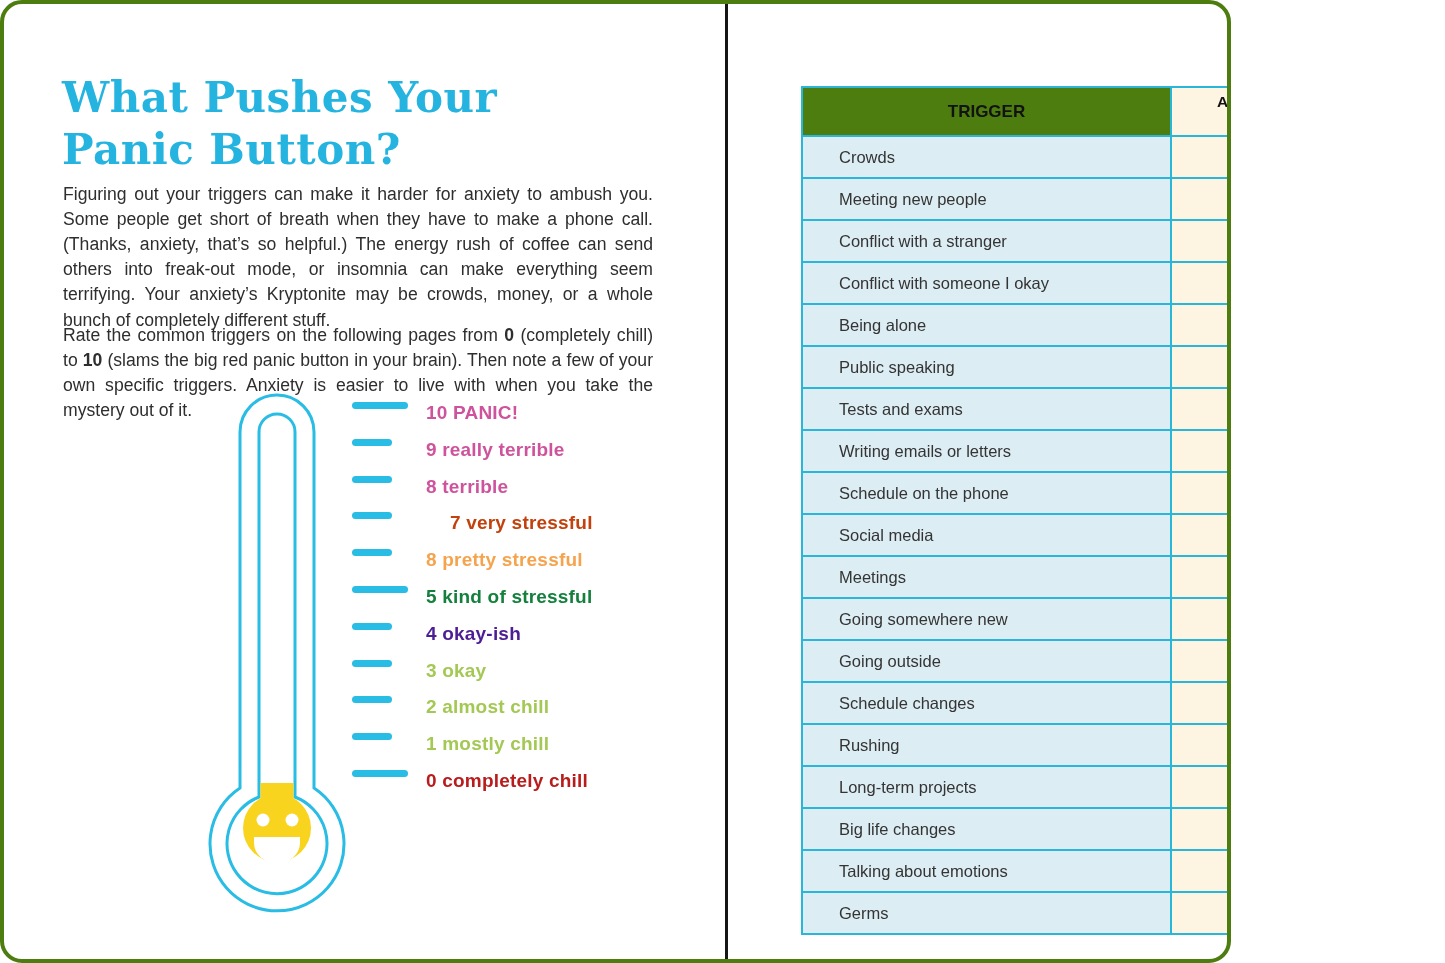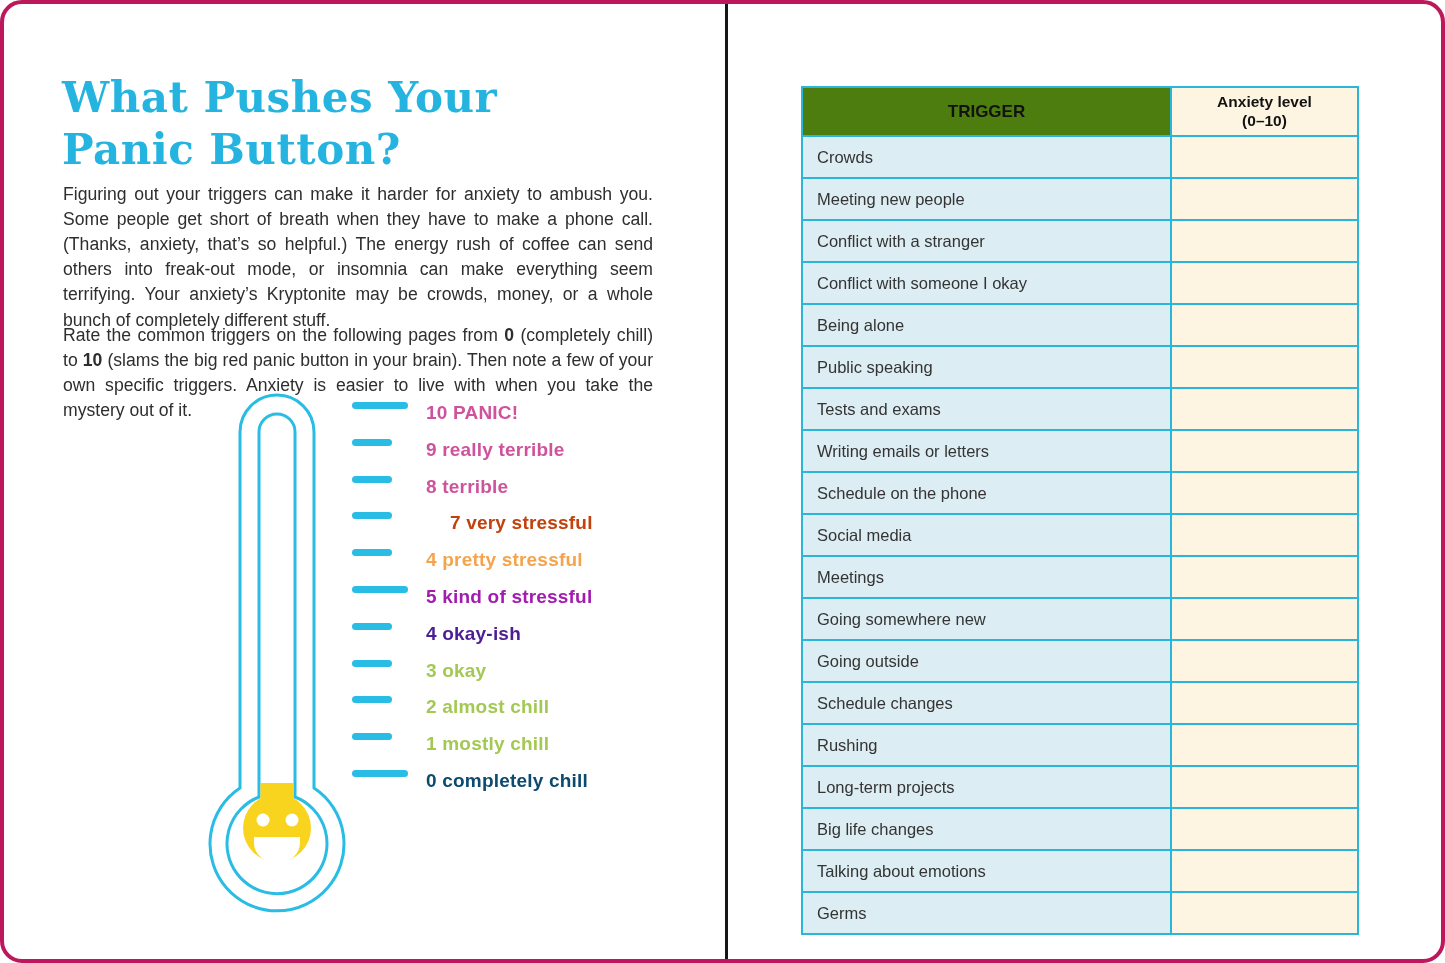--- a/index.html
+++ b/index.html
@@ -1,17 +1,17 @@
 <!DOCTYPE html>
 <html><head>
 <meta charset="utf-8">
 <style>
   html,body{margin:0;padding:0;background:#ffffff;font-family:"Liberation Sans",sans-serif;}
-  #book{position:relative;width:1445px;height:963px;box-sizing:border-box;
-        border:4px solid #be185d;border-radius:22px;background:#ffffff;overflow:hidden;}
+  #book{position:relative;width:1231px;height:963px;box-sizing:border-box;
+        border:4px solid #4d7c0f;border-radius:22px;background:#ffffff;overflow:hidden;}
   #spine{position:absolute;left:721px;top:0;bottom:0;width:3px;background:#161616;}
 
   
   #left-page{position:absolute;left:0;top:0;width:721px;height:100%;}
   .title{position:absolute;left:58px;top:40px;width:575px;
          font-family:"DejaVu Serif","Liberation Serif",serif;font-weight:700;
          font-size:42px;line-height:1.24;color:#25b4e0;letter-spacing:.5px;}
   .para{position:absolute;left:59px;width:590px;font-size:17.6px;line-height:25.2px;
         color:#2e2e2e;text-align:justify;}
   #intro-para{top:160px;}
@@ -27,21 +27,21 @@
   .scale-label{font-size:19px;font-weight:700;letter-spacing:.2px;white-space:nowrap;}
 
   
   #right-page{position:absolute;left:724px;top:0;width:721px;height:100%;}
   table.trigger-table{position:absolute;left:73px;top:82px;width:556px;
         border-collapse:collapse;table-layout:fixed;}
   .trigger-table th,.trigger-table td{border:2.5px solid #2ab6d9;vertical-align:middle;}
   .trigger-table th{height:45px;font-size:17px;color:#121212;text-align:center;}
   th.level-h{font-size:15.5px;line-height:1.18;white-space:pre-line;}
   .trigger-table td{height:38px;}
-  td.trigger-cell{background:#ddedf4;color:#343434;font-size:16.5px;padding-left:14px;}
+  td.trigger-cell{background:#ddedf4;color:#343434;font-size:16.5px;padding-left:36px;}
   td.level-cell{background:#fdf5e2;}
   th.trigger-h{background:#4d7c0f;}
   th.level-h{background:#fdf5e2;margin-top:23px;}
 </style>
 </head>
 <body>
 
 <div id="book">
   <div id="spine"></div>
 
@@ -105,28 +105,28 @@
           <span class="tick-box">
             <span class="tick short"></span>
           </span>
           <span class="scale-label" style="color: #c2410c; margin-left: 24px;">7 very stressful</span>
         </div>
 
         <div class="scale-row">
           <span class="tick-box">
             <span class="tick short"></span>
           </span>
-          <span class="scale-label" style="color: rgb(245, 164, 77);">4 pretty stressful</span>
+          <span class="scale-label" style="color: rgb(245, 164, 77);">8 pretty stressful</span>
         </div>
 
         <div class="scale-row">
           <span class="tick-box">
             <span class="tick long"></span>
           </span>
-          <span class="scale-label" style="color: #a21caf;">5 kind of stressful</span>
+          <span class="scale-label" style="color: #15803d;">5 kind of stressful</span>
         </div>
 
         <div class="scale-row">
           <span class="tick-box">
             <span class="tick short"></span>
           </span>
           <span class="scale-label" style="color: #4c1d95;">4 okay-ish</span>
         </div>
 
         <div class="scale-row">
@@ -147,21 +147,21 @@
           <span class="tick-box">
             <span class="tick short"></span>
           </span>
           <span class="scale-label" style="color: rgb(164, 200, 84);">1 mostly chill</span>
         </div>
 
         <div class="scale-row">
           <span class="tick-box">
             <span class="tick long"></span>
           </span>
-          <span class="scale-label" style="color: #0c4a6e;">0 completely chill</span>
+          <span class="scale-label" style="color: #b91c1c;">0 completely chill</span>
         </div>
       </div>
   </div>
 
   <div id="right-page">
     <table class="trigger-table">
       <colgroup>
           <col style="width:369px">
           <col style="width:187px">
         </colgroup>

